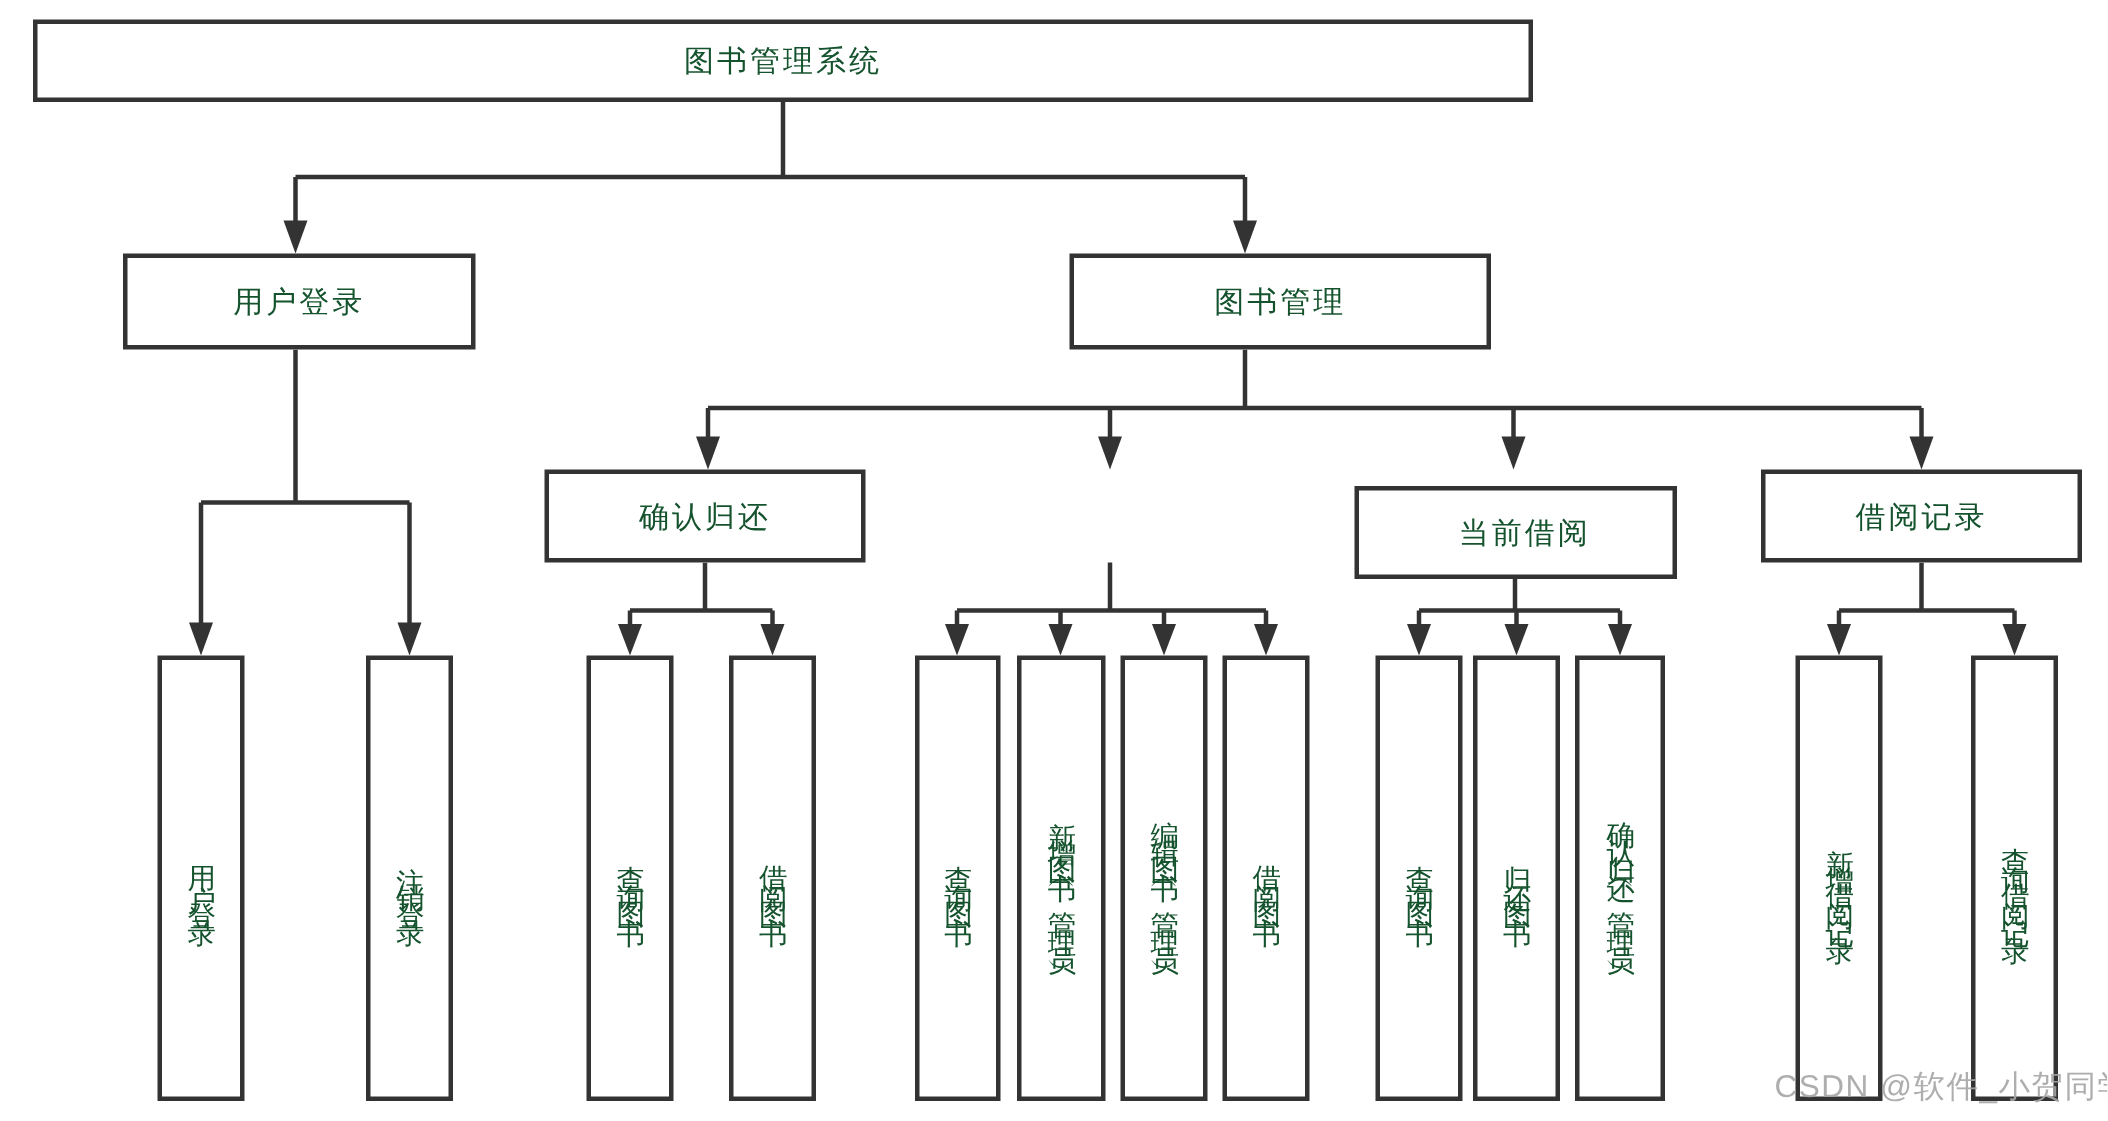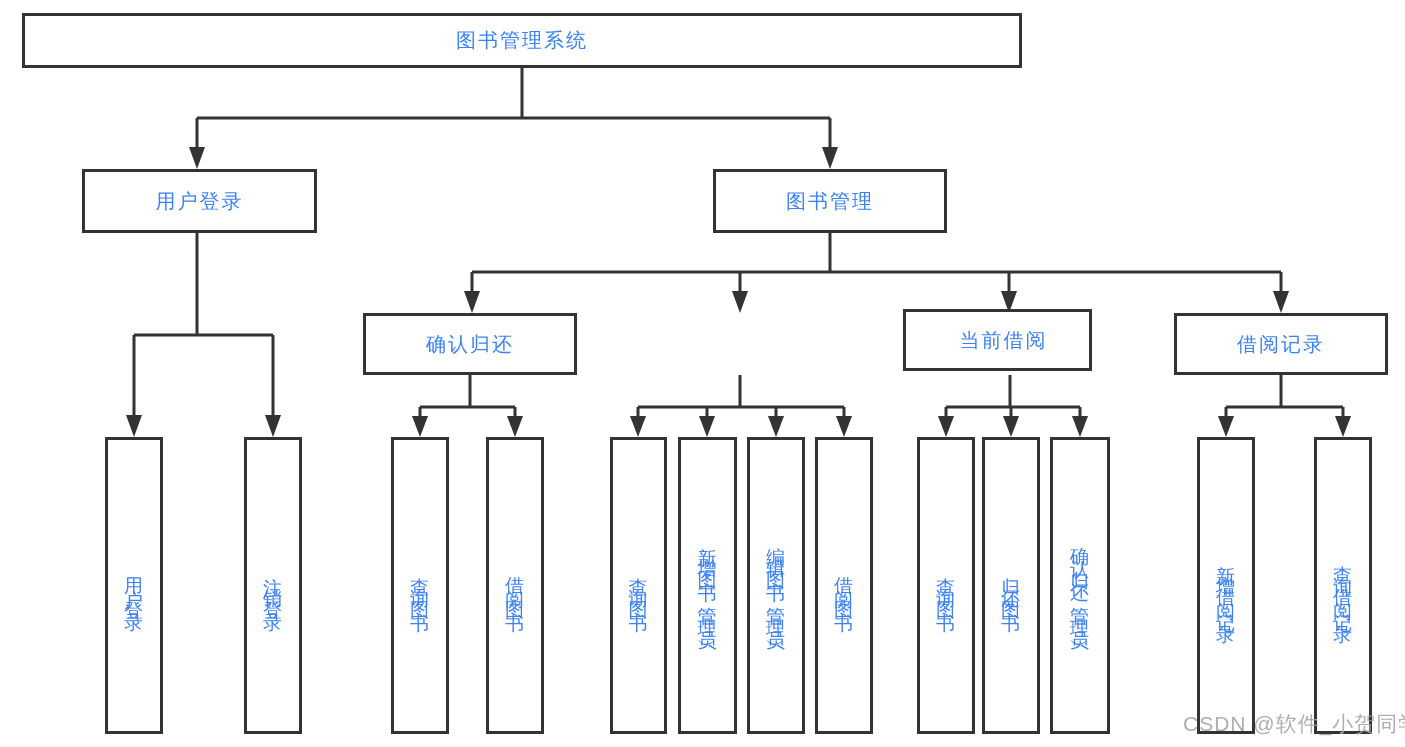--- a/index.html
+++ b/index.html
@@ -4,21 +4,21 @@
 <style>
   html,body { margin:0; padding:0; background:#fff; }
   .canvas {
     position:relative; width:1405px; height:747px; background:#ffffff;
     overflow:hidden;
     font-family:"Liberation Sans","DejaVu Sans",sans-serif;
   }
   svg.connectors { position:absolute; left:0; top:0; }
   .box {
     position:absolute; box-sizing:border-box; background:#ffffff;
-    border:3px solid #333333; color:#3b82f6;
+    border:3px solid #333333; color:#14532d;
     display:flex; align-items:center; justify-content:center;
     font-size:20px; letter-spacing:2px; text-align:center;
     z-index:2;
   }
   .vbox {
     writing-mode:vertical-rl; text-orientation:mixed;
     font-size:19px; letter-spacing:12px; line-height:1;
     padding:2px 0;
   }
   .watermark {
@@ -105,24 +105,24 @@
       <path d="M1226,407 V417"></path>
       <polygon points="1218,416 1234,416 1226,437" fill="#333333" stroke="none"></polygon>
       <path d="M1343,407 V417"></path>
       <polygon points="1335,416 1351,416 1343,437" fill="#333333" stroke="none"></polygon>
     </g>
   </svg>
 
   <div class="box" style="left:22px; top:13px; width:1000px; height:55px;">图书管理系统</div>
 
   <div class="box" style="left:82px; top:169px; width:235px; height:64px;">用户登录</div>
-  <div class="box" style="left:713px; top:169px; width:234px; height:64px;">图书管理</div>
+  <div class="box" style="left:713px; top:169px; width:281px; height:64px;">图书管理</div>
 
   <div class="box" style="left:363px; top:313px; width:214px; height:62px;">确认归还</div>
-  <div class="box" style="left:903px; top:309px; width:189px; height:62px;padding-left:12px;">当前借阅</div>
+  <div class="box" style="left:903px; top:324px; width:215px; height:62px;padding-left:12px;">当前借阅</div>
   <div class="box" style="left:1174px; top:313px; width:214px; height:62px;">借阅记录</div>
 
   <div class="box vbox" style="left:105px; top:437px; width:58px; height:297px;">用户登录</div>
   <div class="box vbox" style="left:244px; top:437px; width:58px; height:297px;">注销登录</div>
 
   <div class="box vbox" style="left:391px; top:437px; width:58px; height:297px;">查询图书</div>
   <div class="box vbox" style="left:486px; top:437px; width:58px; height:297px;">借阅图书</div>
 
   <div class="box vbox" style="left:610px; top:437px; width:57px; height:297px;">查询图书</div>
   <div class="box vbox" style="left:678px; top:437px; width:59px; height:297px;">新增图书（管理员）</div>

